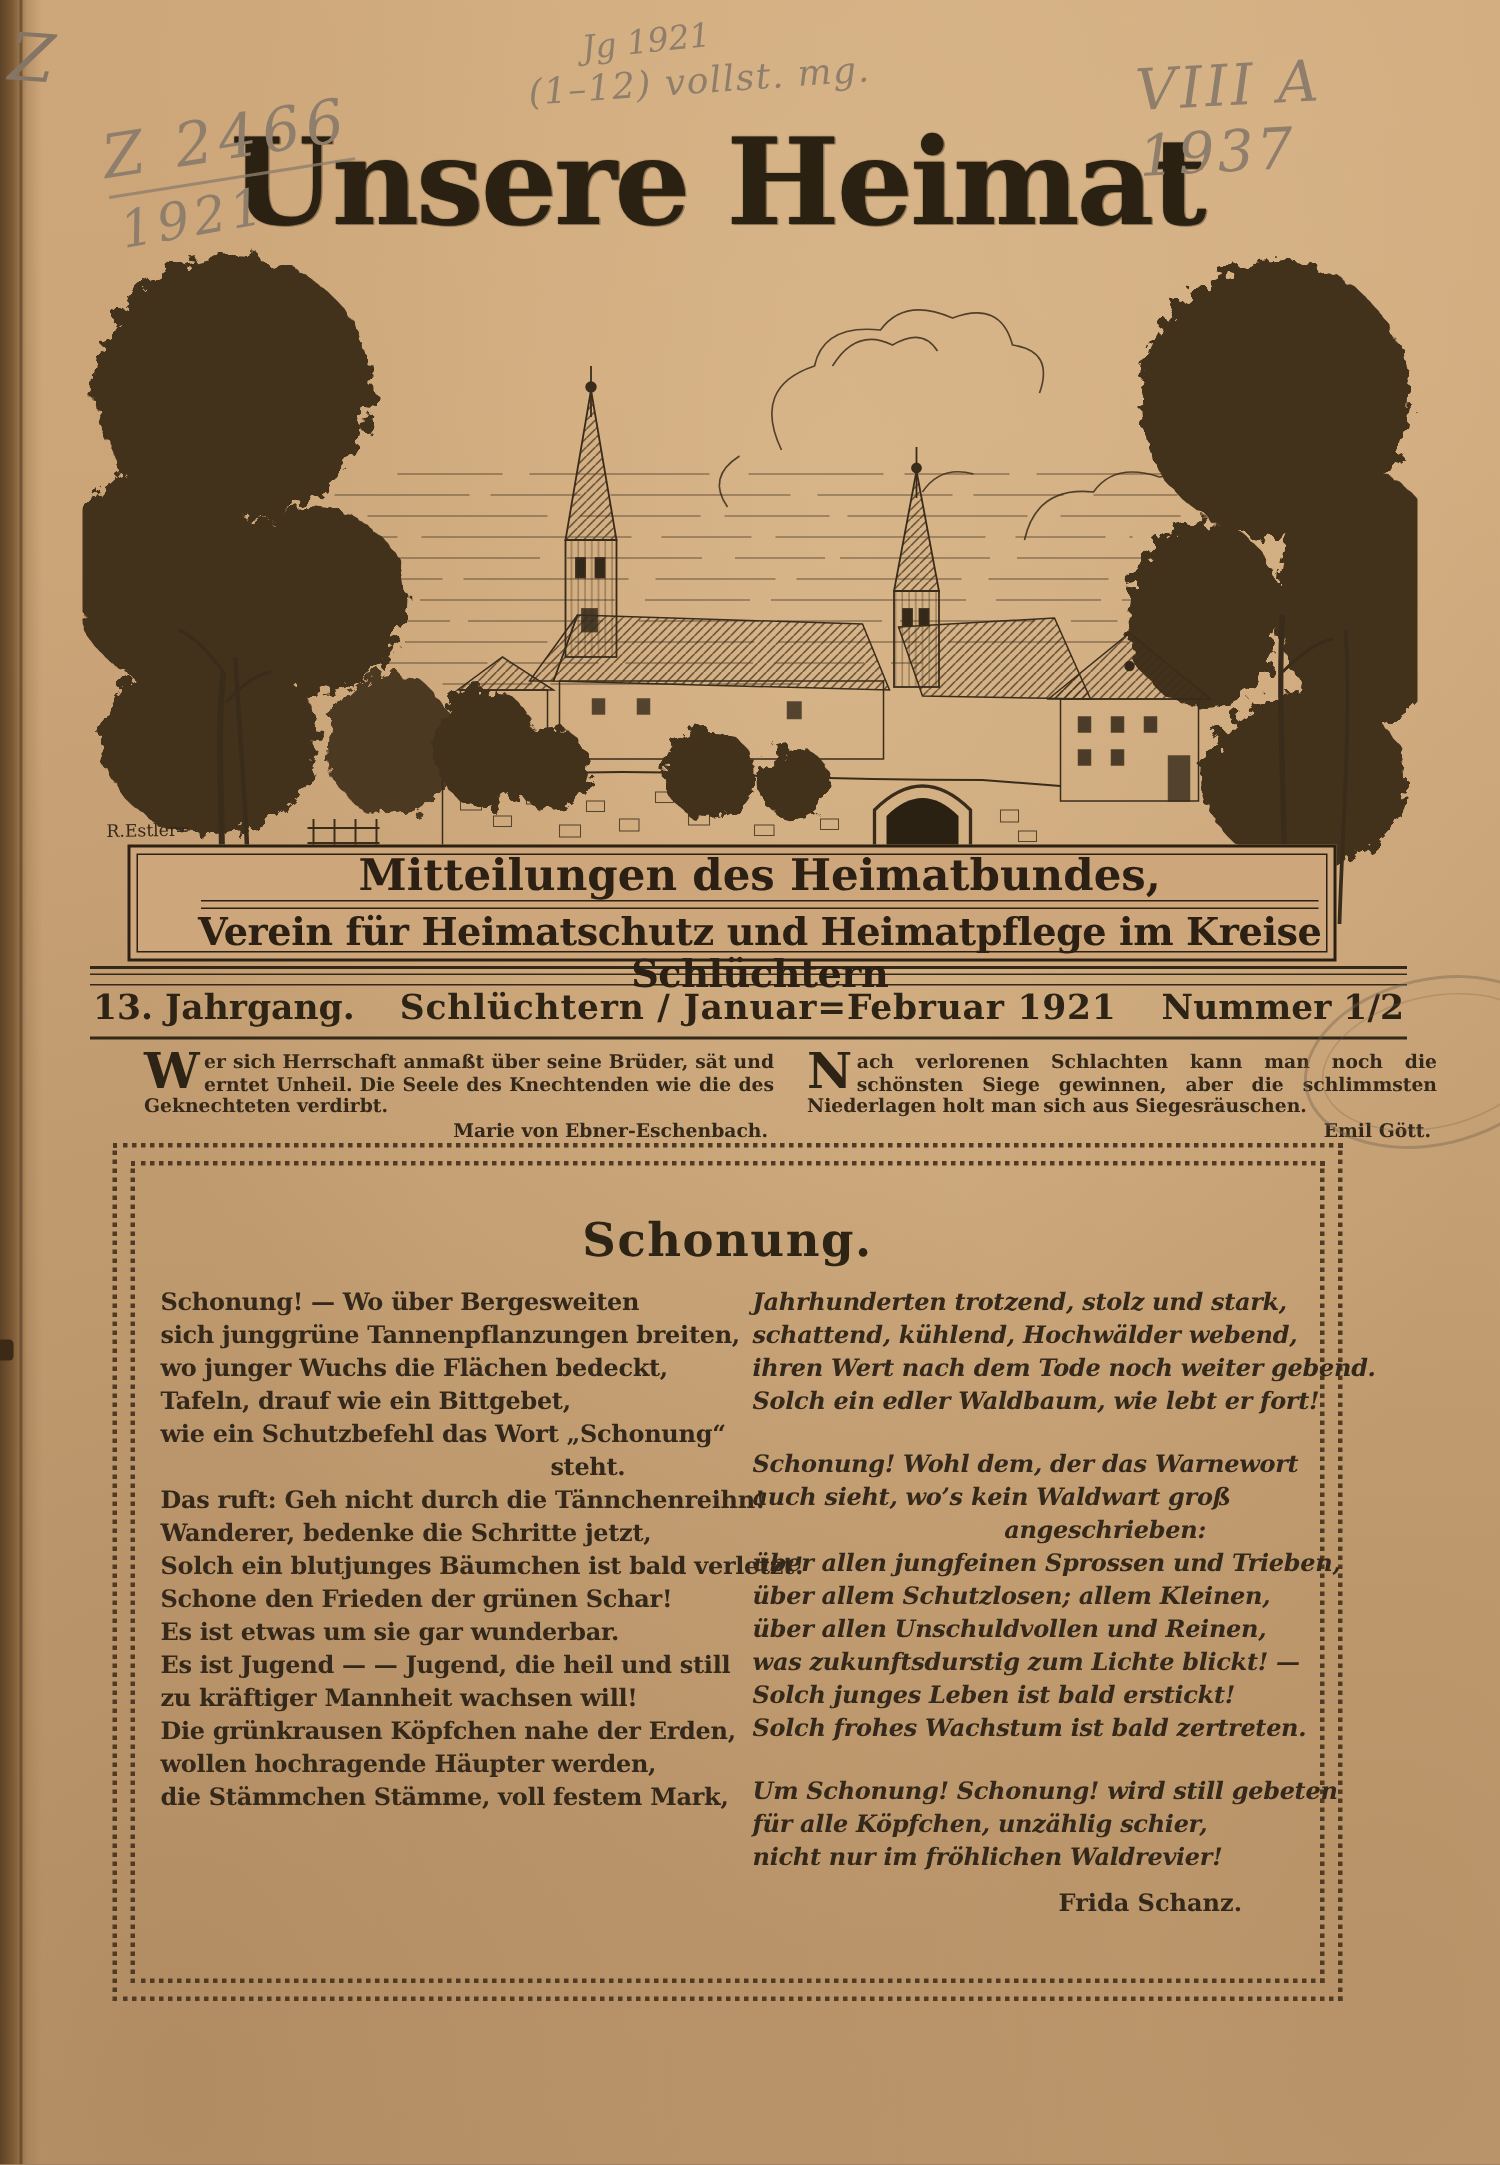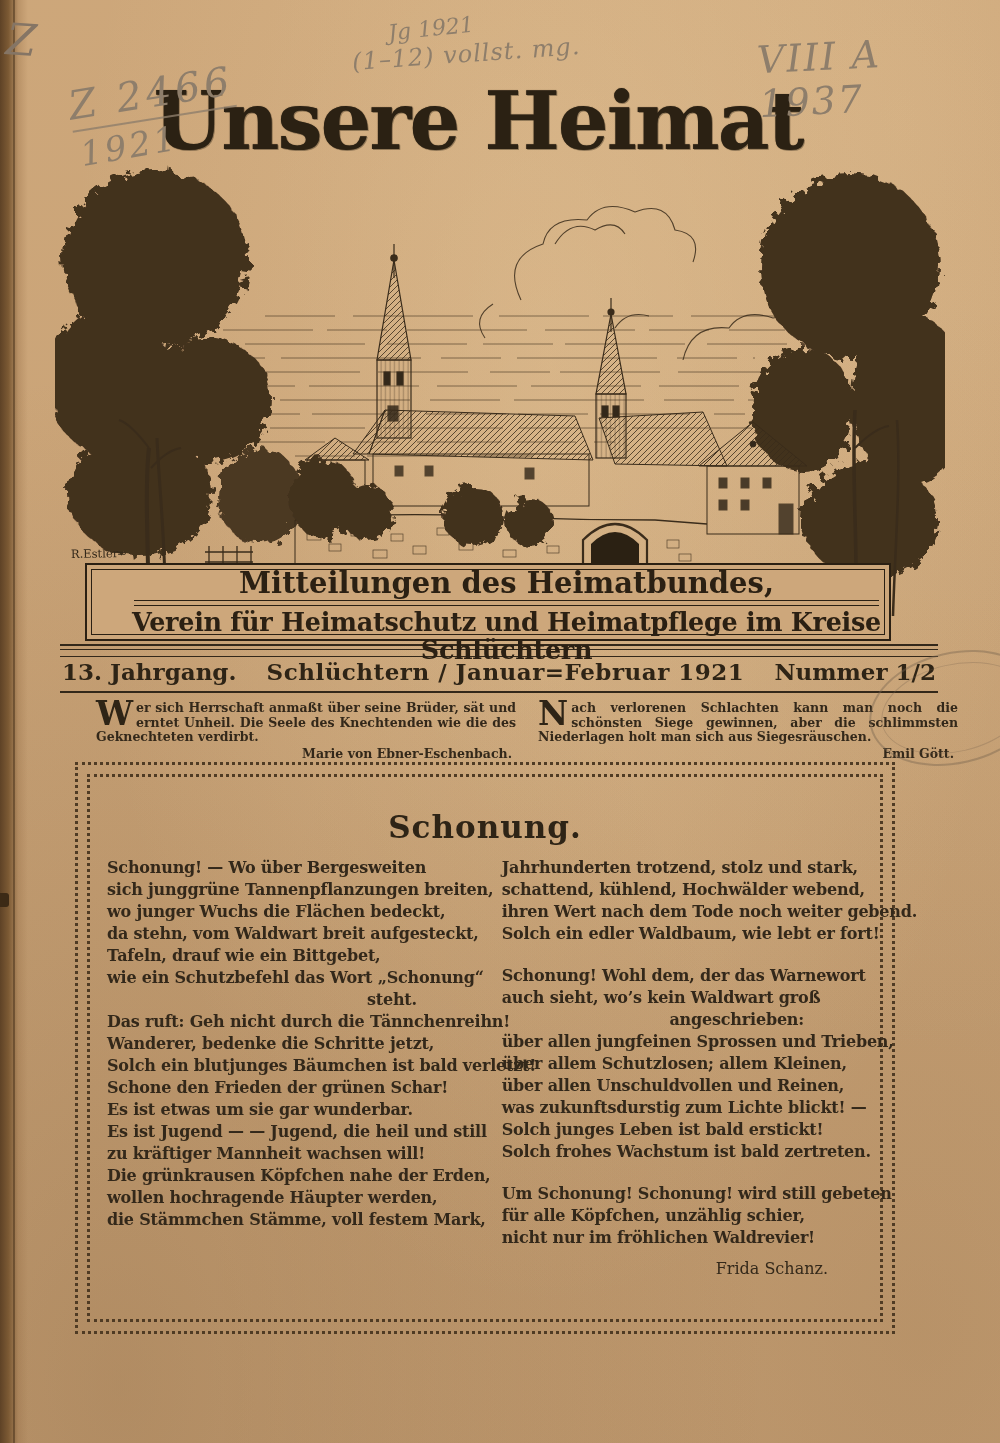--- a/index.html
+++ b/index.html
@@ -66,25 +66,25 @@
   .dropcap{float:left;font-size:33px;line-height:26px;font-weight:bold;padding-right:3px;color:#2e2416;}
   .quote-attr{text-align:right;margin-top:2px;padding-right:4px;font-weight:bold;}
 
   
   .poem-outer{position:absolute;z-index:2;left:75px;top:762px;width:820px;height:572px;
     border:3.5px dotted #4f3b24;box-sizing:border-box;}
   .poem-inner{position:absolute;inset:9px;border:3px dotted #4f3b24;}
   .poem-title{margin-top:32px;text-align:center;font-size:31px;font-weight:bold;color:#2e2416;letter-spacing:1px;}
   .poem-cols{display:flex;justify-content:space-between;padding:12px 14px 0 17px;}
   .poem-col{width:49%;font-size:16px;font-weight:bold;color:#33281a;letter-spacing:-0.2px;}
-  .poem-col-right{width:48%;}
+  .poem-col-right{width:48%;font-style:italic;}
   .pl{white-space:nowrap;height:22px;line-height:22px;}
   .pl.right{text-align:right;padding-right:62px;}
   .pl.gap{margin-top:20px;}
-  .poem-attr{position:absolute;top:482px;right:52px;font-size:16px;font-weight:normal;color:#33281a;margin-left:44px;}
+  .poem-attr{position:absolute;top:482px;right:52px;font-size:16px;font-weight:bold;color:#33281a;margin-left:44px;}
 </style>
 </head>
 <body>
 
 <div class="page">
 
   <div class="binding"></div>
   <div class="edge-mark"></div>
 
   <div class="hw hw-corner">Z</div>
@@ -281,21 +281,20 @@
   </div>
 
   <div class="poem-outer">
     <div class="poem-inner">
       <div class="poem-title">Schonung.</div>
       <div class="poem-cols">
         <div class="poem-col">
             <div class="pl">Schonung! — Wo über Bergesweiten</div>
             <div class="pl">sich junggrüne Tannenpflanzungen breiten,</div>
             <div class="pl">wo junger Wuchs die Flächen bedeckt,</div>
-            <div class="pl">da stehn, vom Waldwart breit aufgesteckt,</div>
             <div class="pl">Tafeln, drauf wie ein Bittgebet,</div>
             <div class="pl">wie ein Schutzbefehl das Wort „Schonung“</div>
             <div class="pl right">steht.</div>
             <div class="pl">Das ruft: Geh nicht durch die Tännchenreihn!</div>
             <div class="pl">Wanderer, bedenke die Schritte jetzt,</div>
             <div class="pl">Solch ein blutjunges Bäumchen ist bald verletzt!</div>
             <div class="pl">Schone den Frieden der grünen Schar!</div>
             <div class="pl">Es ist etwas um sie gar wunderbar.</div>
             <div class="pl">Es ist Jugend — — Jugend, die heil und still</div>
             <div class="pl">zu kräftiger Mannheit wachsen will!</div>

